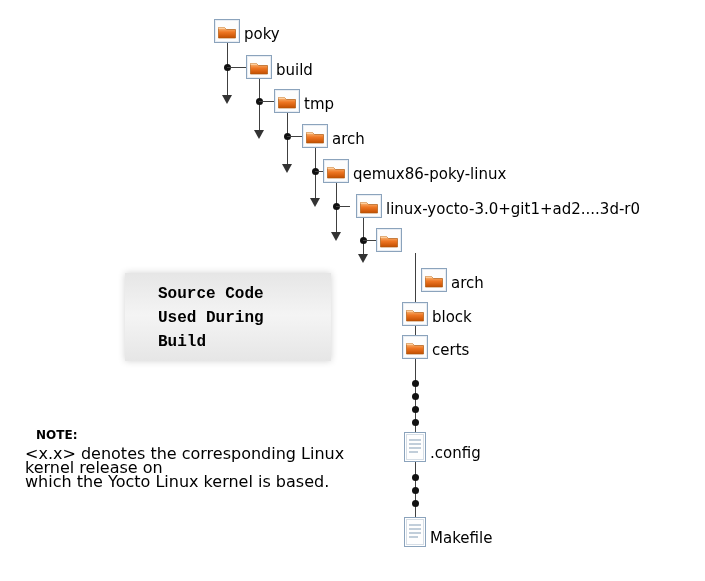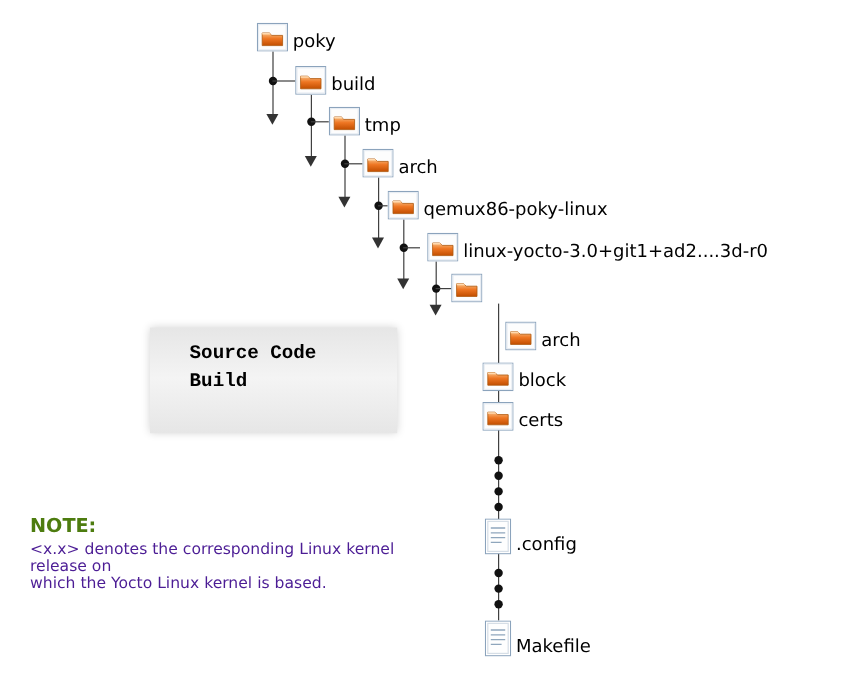--- a/index.html
+++ b/index.html
@@ -64,22 +64,22 @@
     line-height: 24px;
     color: #000000;
   }
 
   
   .note {
     position: absolute;
     left: 25px; top: 428px;
     width: 352px;
   }
-  .note .n-head { font-size: 16px; font-weight: bold; color: #4d7c0f; margin-bottom: 5px; }
-  .note .n-line { font-size: 13px; line-height: 14px; color: #4c1d95; }
+  .note .n-head { font-size: 12px; font-weight: bold; color: #000000; margin-bottom: 5px; margin-left: 11px; }
+  .note .n-line { font-size: 16px; line-height: 14px; color: #000000; }
 </style>
 </head>
 <body>
 
 <div class="canvas">
 
   <svg width="0" height="0" style="position:absolute" aria-hidden="true">
     <defs>
       <linearGradient id="foldGrad" x1="0" y1="0" x2="0" y2="1">
         <stop offset="0" stop-color="#f9bd80"></stop>
@@ -272,20 +272,21 @@
           <line class="file-line" x1="5" y1="12" x2="17" y2="12"></line>
           <line class="file-line" x1="5" y1="16" x2="17" y2="16"></line>
           <line class="file-line" x1="5" y1="20" x2="14" y2="20"></line>
         </svg>
     </span>
     <span class="label">Makefile</span>
   </div>
 
   <div class="callout">
     <div class="c-line">Source Code</div>
+    <div class="c-line">Used During</div>
     <div class="c-line">Build</div>
   </div>
 
   <div class="note">
     <div class="n-head">NOTE:</div>
     <div class="n-line">&lt;x.x&gt; denotes the corresponding Linux kernel release on</div>
     <div class="n-line">which the Yocto Linux kernel is based.</div>
   </div>
 
 </div>

